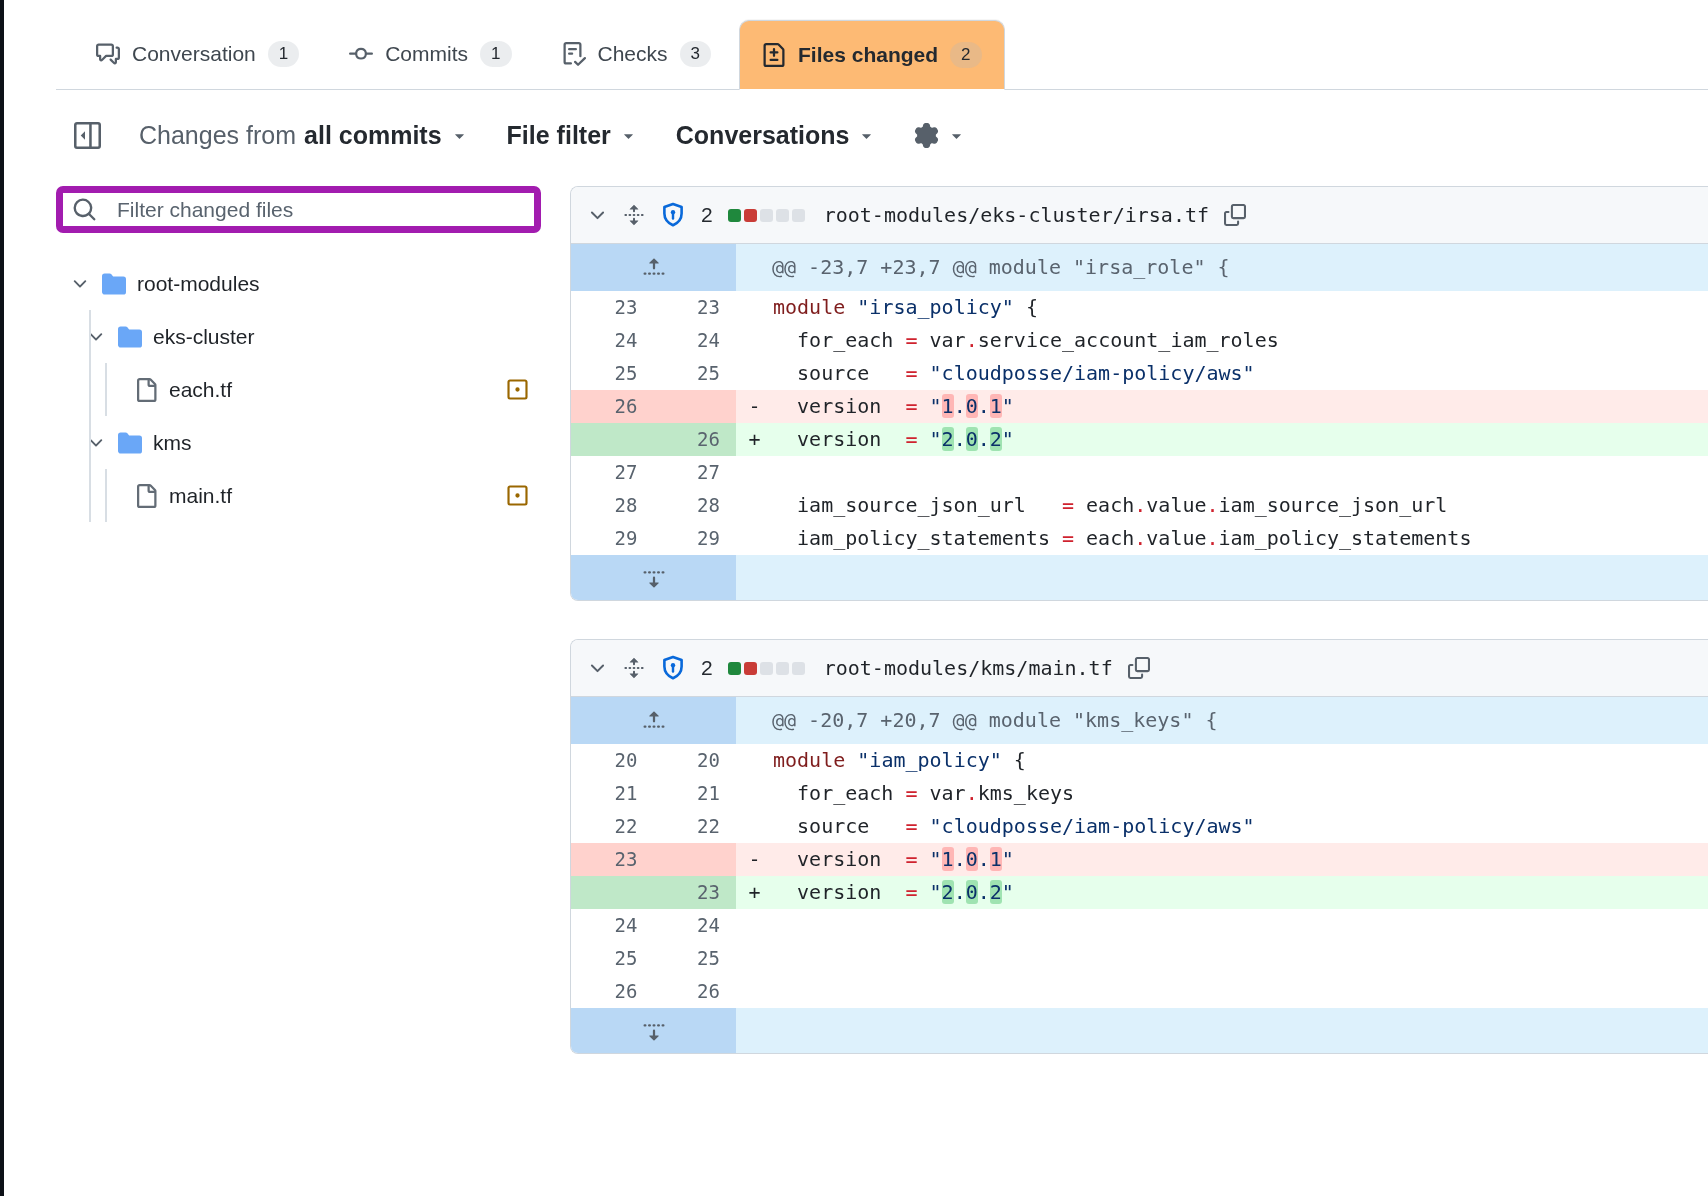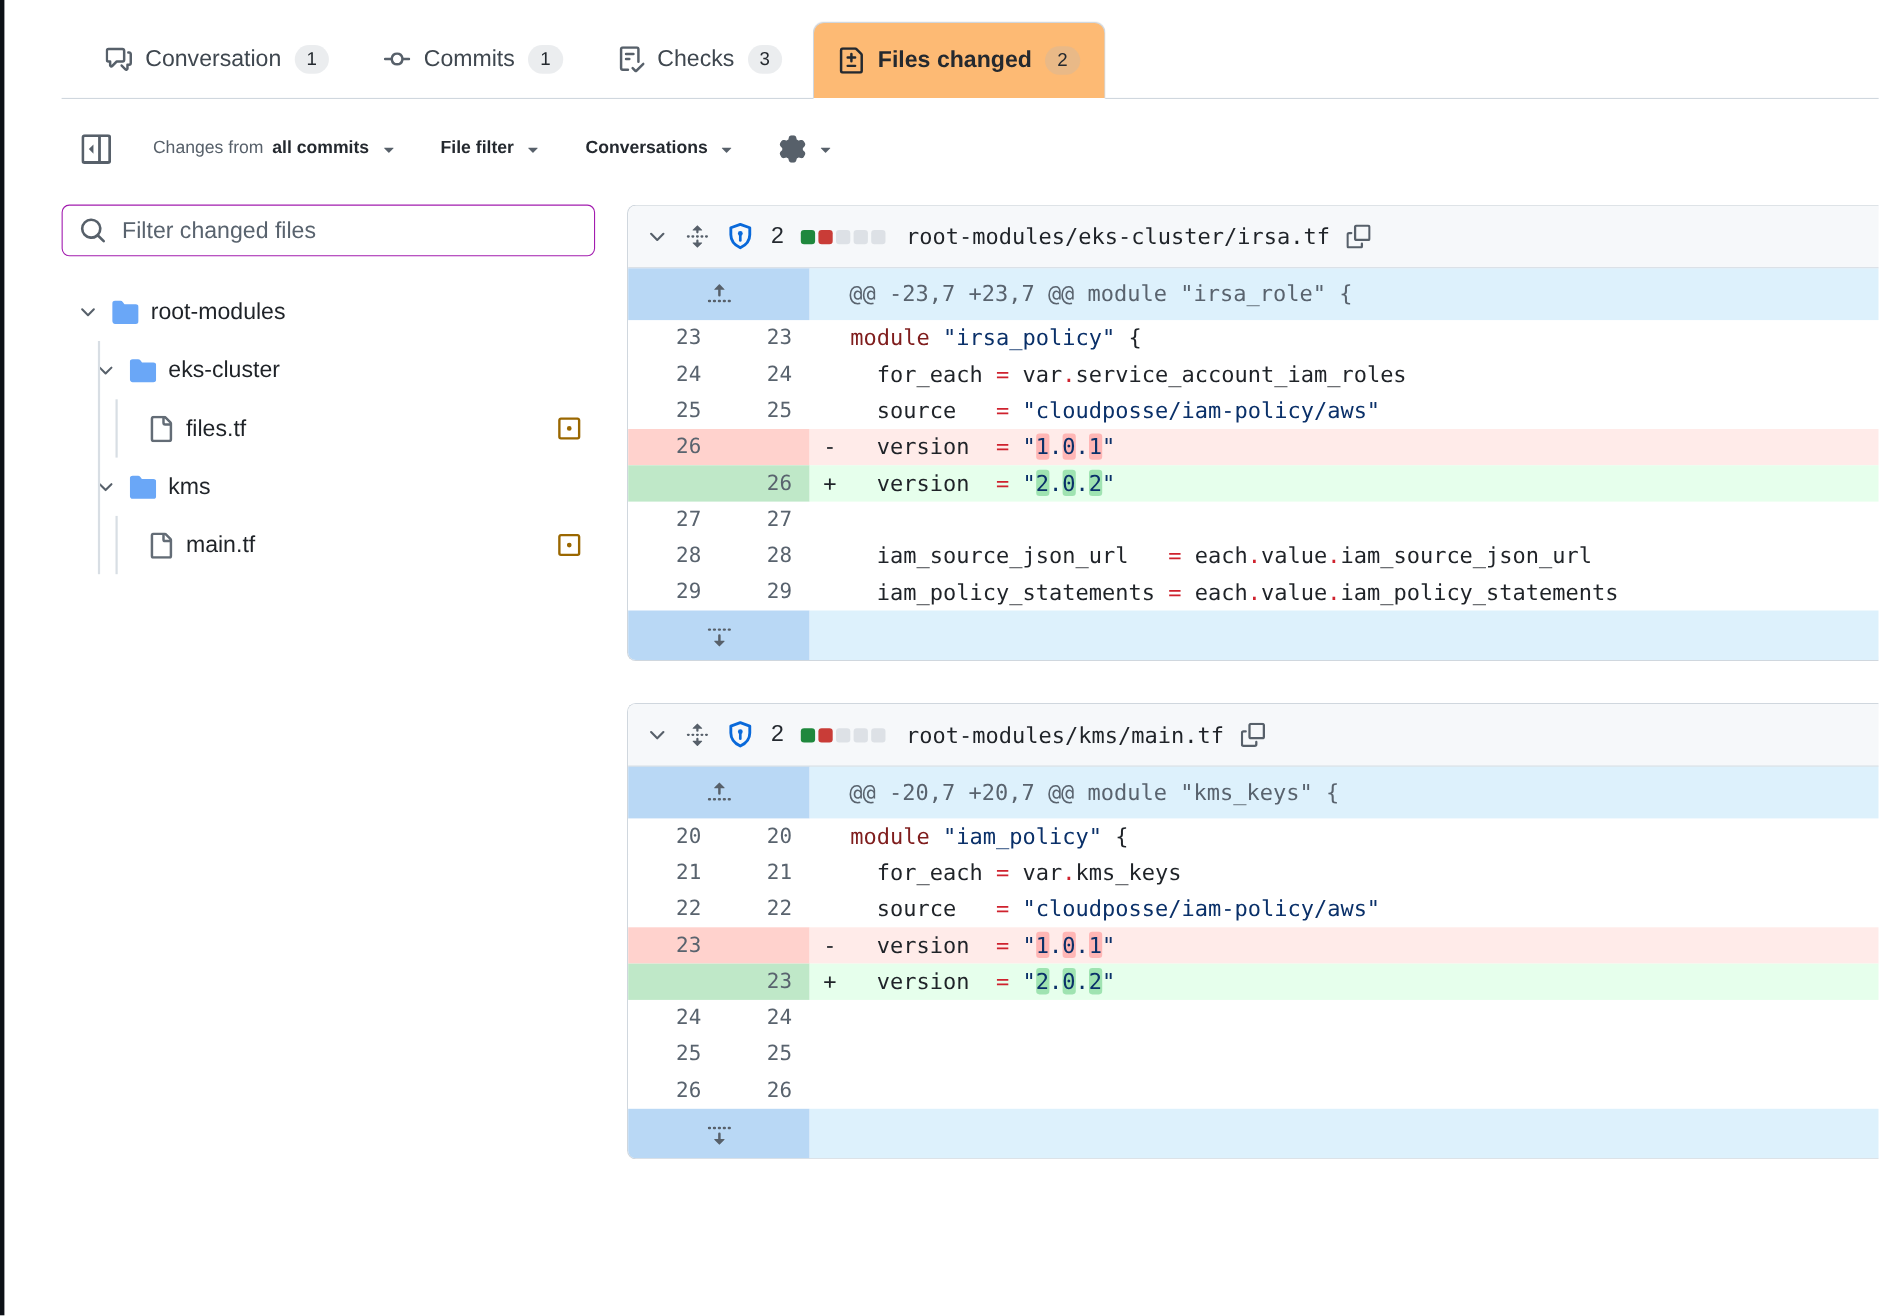--- a/index.html
+++ b/index.html
@@ -37,31 +37,31 @@
     border-radius:14px; padding:3px 11px; font-size:17px; font-weight:400;
   }
 
   
   .toolbar {
     display:flex; align-items:center; gap:38px;
     margin-top:22px; padding-left:18px; font-size:21px; height:46px;
   }
   .icon-btn { background:none; border:none; padding:0; display:flex; align-items:center; color:#57606a; cursor:pointer; }
   .menu-btn { background:none; border:none; padding:0; display:flex; align-items:center; gap:8px;
-              font-size:16px; color:#24292f; font-weight:700; cursor:pointer; font-family:inherit; }
+              font-size:25px; color:#24292f; font-weight:700; cursor:pointer; font-family:inherit; }
   .menu-btn .muted { color:#57606a; font-weight:400; }
   .caret { color:#57606a; display:flex; }
 
   
   .main { display:flex; gap:29px; margin-top:28px; align-items:flex-start; }
   .sidebar { width:485px; flex-shrink:0; }
   .filter-box { position:relative; }
   .filter-box .search-ic { position:absolute; left:16px; top:11px; color:#57606a; }
   .filter-input {
-    width:100%; height:47px; border:1px solid #a21caf; border-radius:7px;
+    width:100%; height:47px; border:7px solid #a21caf; border-radius:7px;
     font-size:21px; padding:0 12px 0 54px; color:#1f2328; outline:none;
     font-family:"Liberation Sans", sans-serif; background:#fff;
   }
   .filter-input::placeholder { color:#59636e; }
 
   .tree { margin-top:24px; position:relative; font-size:21px; }
   .tree-row { display:flex; align-items:center; height:53px; gap:11px; cursor:pointer; position:relative; }
   .tree-row .chev { display:flex; color:#57606a; width:22px; justify-content:center; }
   .tree-row .f-ic { display:flex; }
   .tree-label { color:#1f2328; }
@@ -241,21 +241,21 @@
               </svg>
             </span>
             <span class="tree-label">eks-cluster</span>
           </div>
           <div class="tree-row" style="padding-left: 78px;">
             <span class="f-ic" style="color:#636c76">
               <svg width="24" height="24" viewBox="0 0 16 16" fill="currentColor" aria-hidden="true">
                 <path d="M2 1.75C2 .784 2.784 0 3.75 0h6.586c.464 0 .909.184 1.237.513l2.914 2.914c.329.328.513.773.513 1.237v9.586A1.75 1.75 0 0 1 13.25 16h-9.5A1.75 1.75 0 0 1 2 14.25Zm1.75-.25a.25.25 0 0 0-.25.25v12.5c0 .138.112.25.25.25h9.5a.25.25 0 0 0 .25-.25V6h-2.75A1.75 1.75 0 0 1 9 4.25V1.5Zm6.75.062V4.25c0 .138.112.25.25.25h2.688l-.011-.013-2.914-2.914-.013-.011Z"></path>
               </svg>
             </span>
-            <span class="tree-label">files.tf</span>
+            <span class="tree-label">each.tf</span>
             <span class="mod-ic" title="modified">
               <svg width="23" height="23" viewBox="0 0 16 16" fill="currentColor" aria-hidden="true">
                 <path d="M13.25 2.5H2.75a.25.25 0 0 0-.25.25v10.5c0 .138.112.25.25.25h10.5a.25.25 0 0 0 .25-.25V2.75a.25.25 0 0 0-.25-.25ZM2.75 1h10.5c.966 0 1.75.784 1.75 1.75v10.5A1.75 1.75 0 0 1 13.25 15H2.75A1.75 1.75 0 0 1 1 13.25V2.75C1 1.784 1.784 1 2.75 1Zm6.75 7a1.5 1.5 0 1 1-3 0 1.5 1.5 0 0 1 3 0Z"></path>
               </svg>
             </span>
           </div>
           <div class="tree-row" style="padding-left: 29px; text-align: center;">
             <span class="chev">
               <svg width="20" height="20" viewBox="0 0 16 16" fill="currentColor" aria-hidden="true">
                 <path d="M12.78 5.22a.749.749 0 0 1 0 1.06l-4.25 4.25a.749.749 0 0 1-1.06 0L3.22 6.28a.749.749 0 1 1 1.06-1.06L8 8.939l3.72-3.719a.749.749 0 0 1 1.06 0Z"></path>

